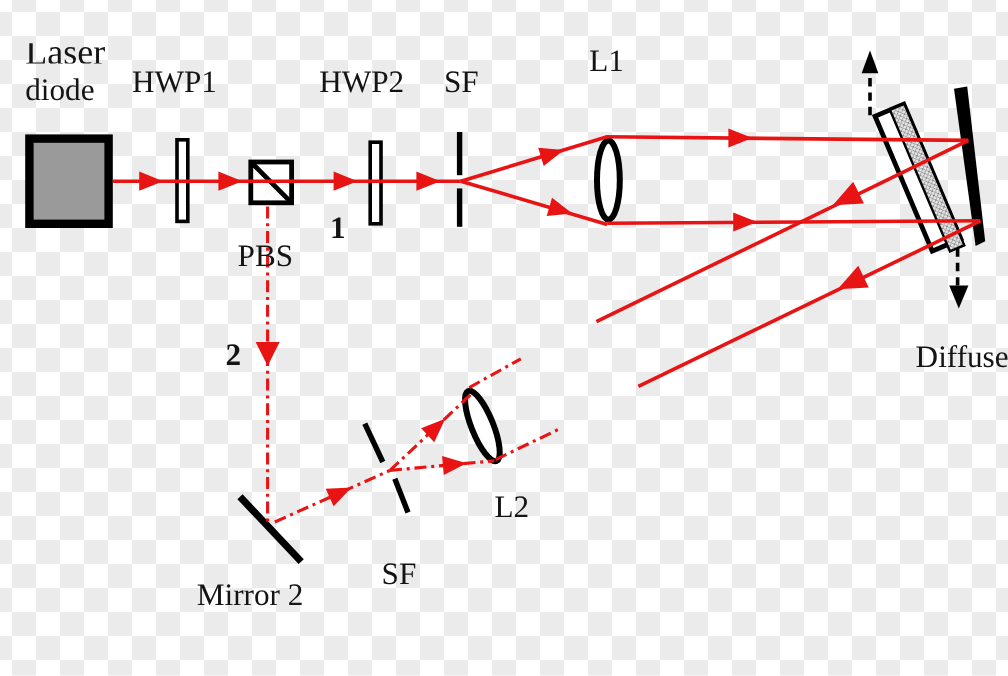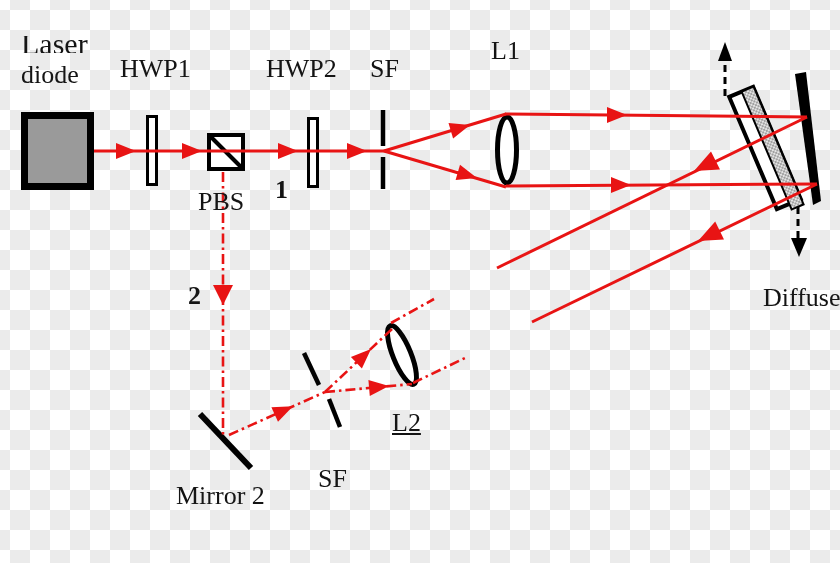--- a/index.html
+++ b/index.html
@@ -126,23 +126,23 @@
     <polygon class="arrow" points="293,406.3 278,421.8 271.4,407.2"></polygon>
     <polygon class="arrow" points="371,349 361.9,368.5 350.9,356.9"></polygon>
     <polygon class="arrow" points="389,386.1 369.8,395.9 368.4,379.9"></polygon>
   </g>
 </svg>
 
 <div class="laser-clip">
   <span class="lbl-inner">Laser</span>
 </div>
 <div class="lbl" style="left:21px;top:60px;">diode</div>
-<div class="lbl" style="left:120px;top:54px;">HWP1</div>
+<div class="lbl" style="left:110px;top:54px;">HWP1</div>
 <div class="lbl" style="left:266px;top:54px;">HWP2</div>
 <div class="lbl" style="left:370px;top:54px;">SF</div>
 <div class="lbl" style="left:491px;top:36px;">L1</div>
-<div class="lbl" style="left:198px;top:187px;">PBS</div>
+<div class="lbl" style="left:198px;top:199px;">PBS</div>
 <div class="lbl b" style="left:275px;top:175px;">1</div>
 <div class="lbl b" style="left:188px;top:281px;">2</div>
-<div class="lbl" style="left:176px;top:481px;">Mirror 2</div>
+<div class="lbl" style="left:164px;top:481px;">Mirror 2</div>
 <div class="lbl" style="left:318px;top:464px;">SF</div>
-<div class="lbl" style="left:392px;top:408px;text-decoration:underline;">L2</div>
+<div class="lbl" style="left:412px;top:408px;">L2</div>
 <div class="lbl" style="left:763px;top:283px;">Diffuser</div>
 
 </body></html>

